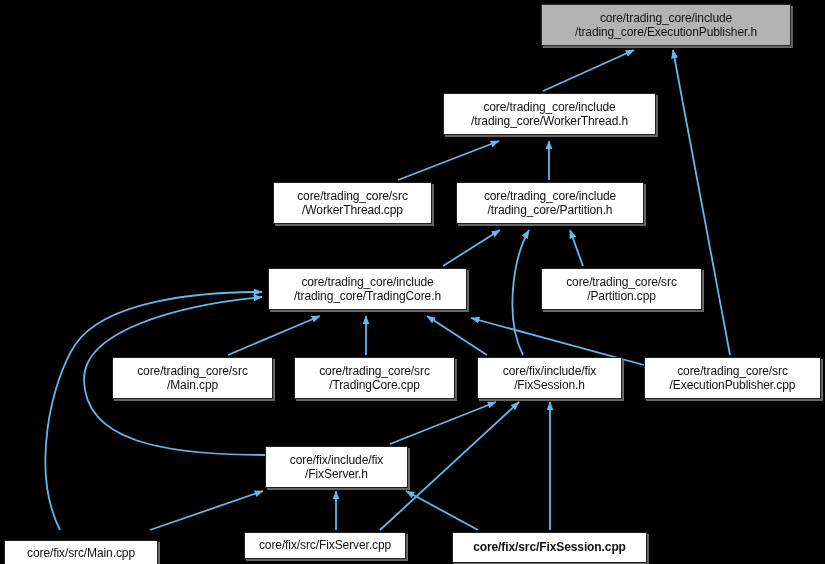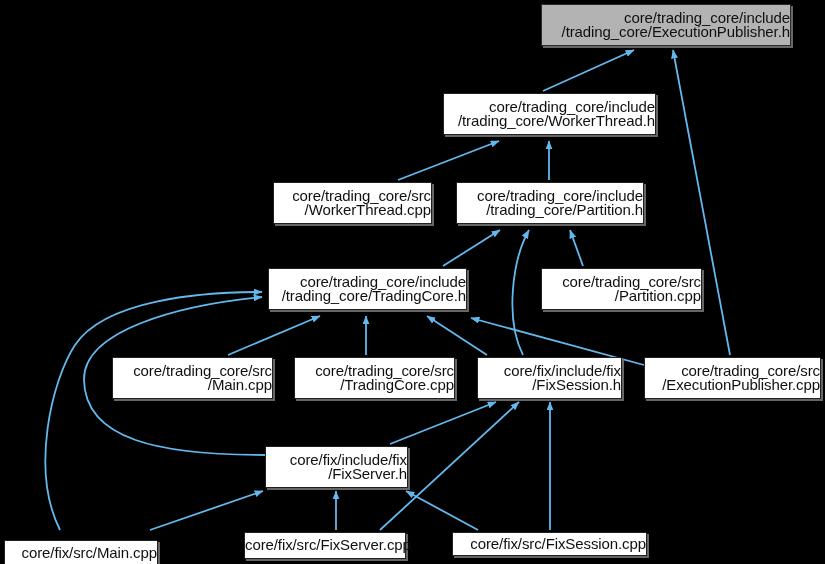--- a/index.html
+++ b/index.html
@@ -22,23 +22,23 @@
     width: 825px;
     height: 564px;
   }
   .graph-node {
     position: absolute;
     box-sizing: border-box;
     background: #ffffff;
     border: 1px solid #202020;
     box-shadow: 2px 2px 0 rgba(120,120,120,0.85);
     color: #101010;
-    font-size: 15px;
+    font-size: 12px;
     line-height: 14.5px;
-    text-align: right;
+    text-align: center;
     display: flex;
     align-items: center;
     justify-content: center;
     white-space: pre-line;
     letter-spacing: -0.1px;
     z-index: 5;
   }
   .graph-node.root-node {
     background: #b3b3b3;
     border: 1px solid #2a2a2a;
@@ -99,15 +99,15 @@
       <div class="graph-node" style="left: 294px; top: 357px; width: 161px; height: 42px;"><span class="node-label">core/trading_core/src
 /TradingCore.cpp</span></div>
       <div class="graph-node" style="left: 477px; top: 357px; width: 145px; height: 42px;"><span class="node-label">core/fix/include/fix
 /FixSession.h</span></div>
       <div class="graph-node" style="left: 644px; top: 357px; width: 177px; height: 42px;"><span class="node-label">core/trading_core/src
 /ExecutionPublisher.cpp</span></div>
       <div class="graph-node" style="left: 265px; top: 446px; width: 143px; height: 42px;"><span class="node-label">core/fix/include/fix
 /FixServer.h</span></div>
       <div class="graph-node" style="left: 4px; top: 532px; width: 154px; height: 27px; margin-top: 8px;"><span class="node-label">core/fix/src/Main.cpp</span></div>
       <div class="graph-node" style="left: 244px; top: 532px; width: 162px; height: 27px;"><span class="node-label">core/fix/src/FixServer.cpp</span></div>
-      <div class="graph-node" style="left: 452px; top: 532px; width: 195px; height: 24px;"><span class="node-label">core/fix/src/FixSession.cpp</span></div>
+      <div class="graph-node" style="left: 452px; top: 532px; width: 195px; height: 31px; font-weight: bold;"><span class="node-label">core/fix/src/FixSession.cpp</span></div>
     </div>
 </div>
 
 </body></html>

